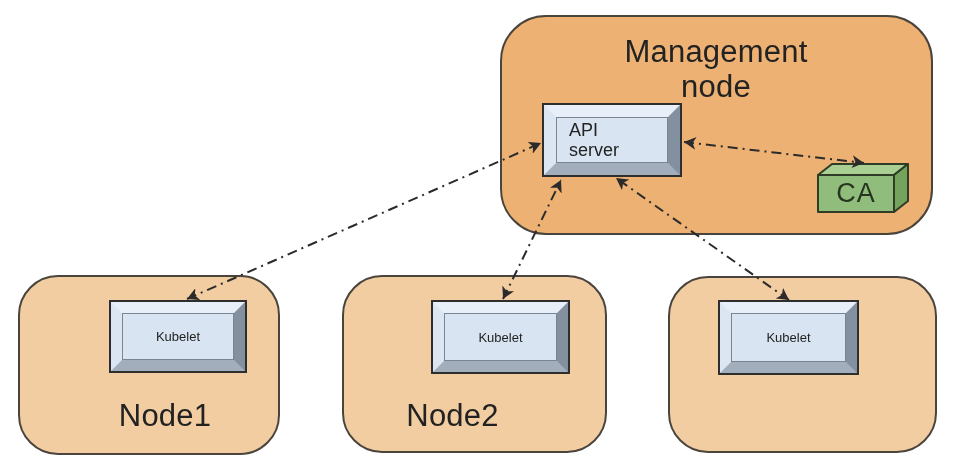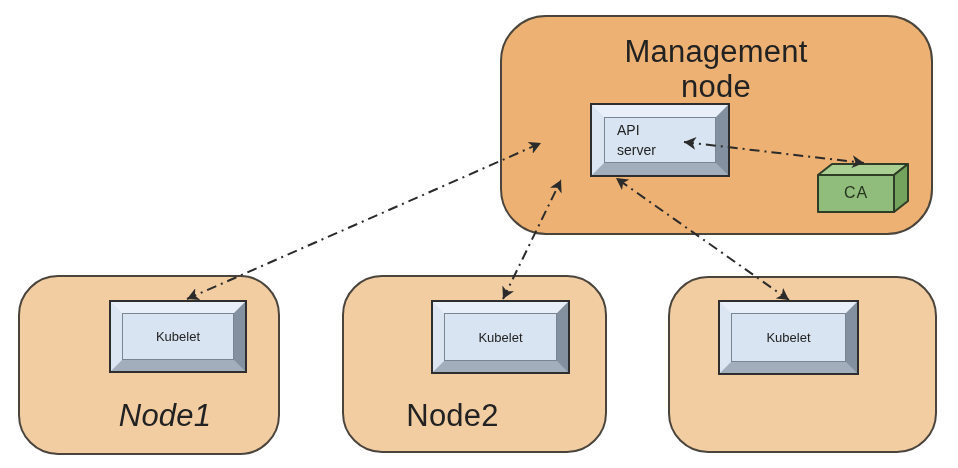--- a/index.html
+++ b/index.html
@@ -25,55 +25,55 @@
   
   .big-label {
     position: absolute;
     text-align: center;
     font-size: 31px;
     line-height: 35px;
     color: #222222;
     letter-spacing: 0.2px;
   }
   #mgmt-title  { left: 586px; top: 34px;  width: 260px; }
-  #node1-label { left: 18px;  top: 398px; width: 294px; font-style: italic; }
+  #node1-label { left: 18px;  top: 398px; width: 294px; }
   #node2-label { left: 342px; top: 398px; width: 221px; }
   #node3-label { left: 668px; top: 398px; width: 269px; }
 
   
   .bevel {
     position: absolute;
     box-sizing: border-box;
     border-style: solid;
     border-color: #e9eff8 #8290a0 #a2aebb #dce6f2;
     outline: 2px solid #2e2e2e;
     outline-offset: 0px;
     box-shadow: inset 0 0 0 1px rgba(45, 55, 70, 0.55);
     display: flex;
     color: #232323;
   }
   #api  { left: 544px; top: 105px; width: 136px; height: 70px; border-width: 12px;
           flex-direction: column; justify-content: center; align-items: flex-start;
-          padding-left: 13px; font-size: 14px; line-height: 20px; margin-left: 48px; }
+          padding-left: 13px; font-size: 18px; line-height: 20px; }
   #kub1 { left: 111px; top: 302px; width: 134px; height: 69px; border-width: 11px; }
   #kub2 { left: 433px; top: 302px; width: 135px; height: 70px; border-width: 11px; }
   #kub3 { left: 720px; top: 302px; width: 137px; height: 71px; border-width: 11px; }
   .kubelet {
     justify-content: center;
     align-items: center;
     font-size: 13px;
   }
 
   
   #ca-svg { position: absolute; left: 817px; top: 162px; }
   #ca-svg polygon { stroke: #2f3d27; stroke-width: 2; stroke-linejoin: round; }
   #ca-label {
     position: absolute; left: 818px; top: 175px; width: 76px; height: 36px;
     display: flex; align-items: center; justify-content: center;
-    font-size: 16px; color: #27341f; letter-spacing: 1px;
+    font-size: 27px; color: #27341f; letter-spacing: 1px;
   }
 
   
   #arrows {
     position: absolute; left: 0; top: 0;
     pointer-events: none;
   }
   #arrows line {
     stroke-width: 2;
     stroke-dasharray: 10 5 2 5;

